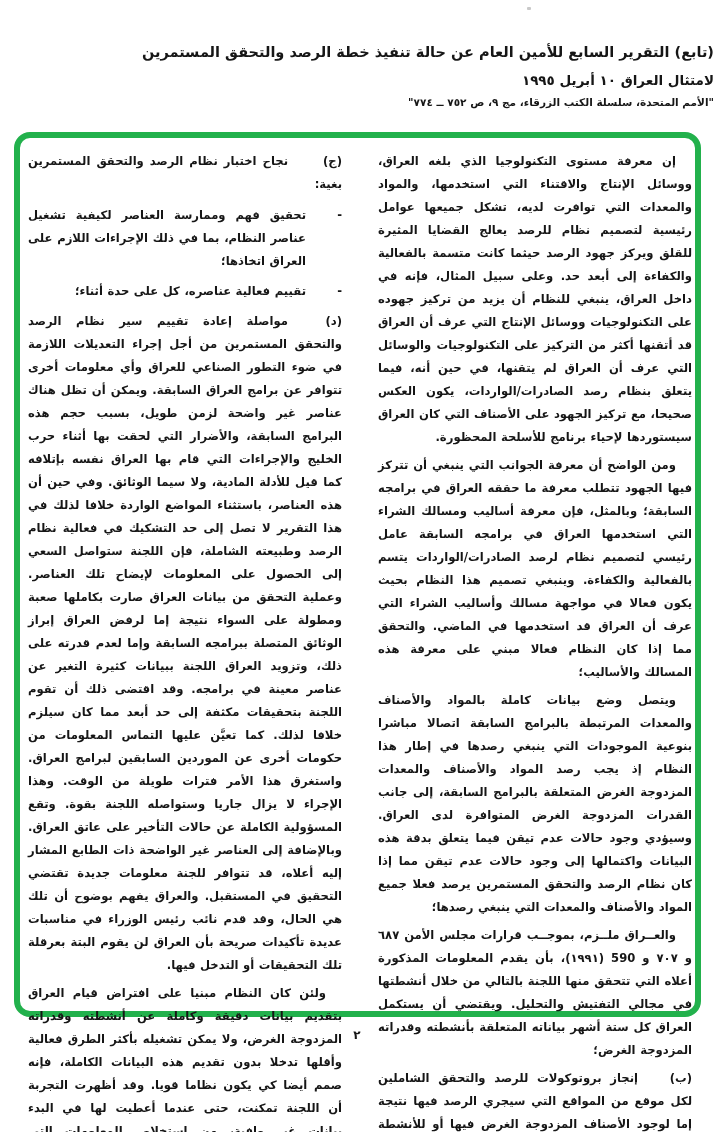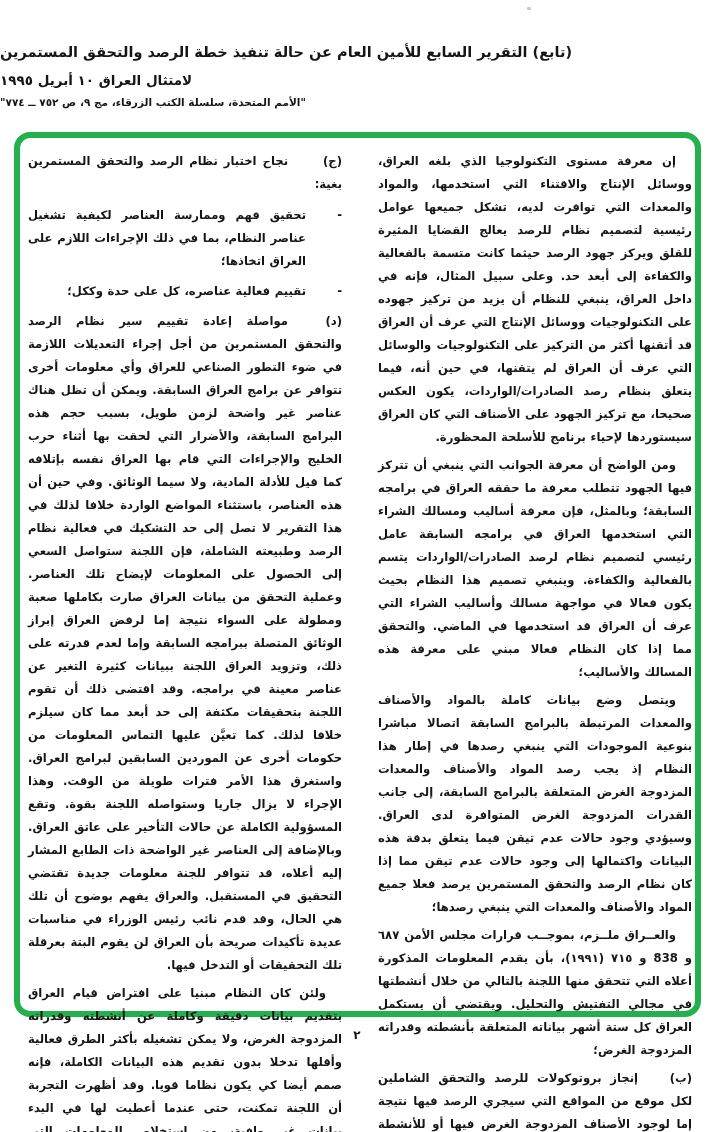--- a/index.html
+++ b/index.html
@@ -12,21 +12,21 @@
     position:relative;
     width:714px;height:1132px;
     background:var(--bg);
     margin:0 auto;
     overflow:hidden;
     font-family:"DejaVu Sans", sans-serif;
     color:var(--text);
   }
   .header{
     position:absolute;top:44px;left:0;width:714px;
-    text-align:left;
+    text-align:right;
   }
   .title1{font-size:14.5px;font-weight:700;}
   .title2{font-size:13.5px;font-weight:700;margin-top:12px;}
   .citation{font-size:10.5px;font-weight:700;margin-top:8px;}
   .frame{
     position:absolute;left:14px;top:132px;
     width:687px;height:885px;
     box-sizing:border-box;
     border:6px solid var(--border-green);
     border-radius:16px;
@@ -79,33 +79,33 @@
     <div class="title2">لامتثال العراق ١٠ أبريل ١٩٩٥</div>
     <div class="citation">"الأمم المتحدة، سلسلة الكتب الزرقاء، مج ٩، ص ٧٥٢ ــ ٧٧٤"</div>
   </div>
 
   <div class="frame"></div>
 
   <div class="col col-right" dir="rtl">
     <p class="para indent">إن معرفة مستوى التكنولوجيا الذي بلغه العراق، ووسائل الإنتاج والاقتناء التي استخدمها، والمواد والمعدات التي توافرت لديه، تشكل جميعها عوامل رئيسية لتصميم نظام للرصد يعالج القضايا المثيرة للقلق ويركز جهود الرصد حيثما كانت متسمة بالفعالية والكفاءة إلى أبعد حد. وعلى سبيل المثال، فإنه في داخل العراق، ينبغي للنظام أن يزيد من تركيز جهوده على التكنولوجيات ووسائل الإنتاج التي عرف أن العراق قد أتقنها أكثر من التركيز على التكنولوجيات والوسائل التي عرف أن العراق لم يتقنها، في حين أنه، فيما يتعلق بنظام رصد الصادرات/الواردات، يكون العكس صحيحا، مع تركيز الجهود على الأصناف التي كان العراق سيستوردها لإحياء برنامج للأسلحة المحظورة.</p>
     <p class="para indent">ومن الواضح أن معرفة الجوانب التي ينبغي أن تتركز فيها الجهود تتطلب معرفة ما حققه العراق في برامجه السابقة؛ وبالمثل، فإن معرفة أساليب ومسالك الشراء التي استخدمها العراق في برامجه السابقة عامل رئيسي لتصميم نظام لرصد الصادرات/الواردات يتسم بالفعالية والكفاءة. وينبغي تصميم هذا النظام بحيث يكون فعالا في مواجهة مسالك وأساليب الشراء التي عرف أن العراق قد استخدمها في الماضي. والتحقق مما إذا كان النظام فعالا مبني على معرفة هذه المسالك والأساليب؛</p>
     <p class="para indent">ويتصل وضع بيانات كاملة بالمواد والأصناف والمعدات المرتبطة بالبرامج السابقة اتصالا مباشرا بنوعية الموجودات التي ينبغي رصدها في إطار هذا النظام إذ يجب رصد المواد والأصناف والمعدات المزدوجة الغرض المتعلقة بالبرامج السابقة، إلى جانب القدرات المزدوجة الغرض المتوافرة لدى العراق. وسيؤدي وجود حالات عدم تيقن فيما يتعلق بدقة هذه البيانات واكتمالها إلى وجود حالات عدم تيقن مما إذا كان نظام الرصد والتحقق المستمرين يرصد فعلا جميع المواد والأصناف والمعدات التي ينبغي رصدها؛</p>
-    <p class="para indent">والعــراق ملــزم، بموجــب قرارات مجلس الأمن ٦٨٧ و 838 و ٧١٥ (١٩٩١)، بأن يقدم المعلومات المذكورة أعلاه التي تتحقق منها اللجنة بالتالي من خلال أنشطتها في مجالي التفتيش والتحليل. ويقتضي أن يستكمل العراق كل ستة أشهر بياناته المتعلقة بأنشطته وقدراته المزدوجة الغرض؛</p>
+    <p class="para indent">والعــراق ملــزم، بموجــب قرارات مجلس الأمن ٦٨٧ و ٧٠٧ و 590 (١٩٩١)، بأن يقدم المعلومات المذكورة أعلاه التي تتحقق منها اللجنة بالتالي من خلال أنشطتها في مجالي التفتيش والتحليل. ويقتضي أن يستكمل العراق كل ستة أشهر بياناته المتعلقة بأنشطته وقدراته المزدوجة الغرض؛</p>
     <p class="para"><span class="inline-marker">(ب)</span><span>إنجاز بروتوكولات للرصد والتحقق الشاملين لكل موقع من المواقع التي سيجري الرصد فيها نتيجة إما لوجود الأصناف المزدوجة الغرض فيها أو للأنشطة المضطلع بها فيها. وهذه البروتوكولات هي نتاج عملية التفتيش المرجعية، أي عمليات التفتيش بقصد تحديد جميع القدرات المزدوجة الغرض التي يلزم رصدها، ووضع بطاقات بيانية لها وجردها، وتركيب أجهزة الاستشعار ووضع البروتوكولات وذلك حسبما يقتضي الأمر. وهي تجمع جميع المعلومات اللازمة للرصد والتحقق المستمرين مستقبلا للموقع المحدد، وتتضمن توصيات بشأن إجراء ذلك الرصد فيه؛</span></p>
   </div>
 
   <div class="col col-left" dir="rtl">
     <p class="para" style="margin-bottom:8px;"><span class="inline-marker">(ج)</span><span>نجاح اختبار نظام الرصد والتحقق المستمرين بغية:</span></p>
     <div class="dash-item">
       <span class="dash">-</span>
       <div class="dash-text">تحقيق فهم وممارسة العناصر لكيفية تشغيل عناصر النظام، بما في ذلك الإجراءات اللازم على العراق اتخاذها؛</div>
     </div>
     <div class="dash-item">
       <span class="dash">-</span>
-      <div class="dash-text">تقييم فعالية عناصره، كل على حدة وككل؛</div>
+      <div class="dash-text">تقييم فعالية عناصره، كل على حدة أثناء؛</div>
     </div>
     <p class="para"><span class="inline-marker">(د)</span><span>مواصلة إعادة تقييم سير نظام الرصد والتحقق المستمرين من أجل إجراء التعديلات اللازمة في ضوء التطور الصناعي للعراق وأي معلومات أخرى تتوافر عن برامج العراق السابقة. ويمكن أن تظل هناك عناصر غير واضحة لزمن طويل، بسبب حجم هذه البرامج السابقة، والأضرار التي لحقت بها أثناء حرب الخليج والإجراءات التي قام بها العراق نفسه بإتلافه كما قيل للأدلة المادية، ولا سيما الوثائق. وفي حين أن هذه العناصر، باستثناء المواضع الواردة خلافا لذلك في هذا التقرير لا تصل إلى حد التشكيك في فعالية نظام الرصد وطبيعته الشاملة، فإن اللجنة ستواصل السعي إلى الحصول على المعلومات لإيضاح تلك العناصر. وعملية التحقق من بيانات العراق صارت بكاملها صعبة ومطولة على السواء نتيجة إما لرفض العراق إبراز الوثائق المتصلة ببرامجه السابقة وإما لعدم قدرته على ذلك، وتزويد العراق اللجنة ببيانات كثيرة التغير عن عناصر معينة في برامجه. وقد اقتضى ذلك أن تقوم اللجنة بتحقيقات مكثفة إلى حد أبعد مما كان سيلزم خلافا لذلك. كما تعيَّن عليها التماس المعلومات من حكومات أخرى عن الموردين السابقين لبرامج العراق. واستغرق هذا الأمر فترات طويلة من الوقت. وهذا الإجراء لا يزال جاريا وستواصله اللجنة بقوة. وتقع المسؤولية الكاملة عن حالات التأخير على عاتق العراق. وبالإضافة إلى العناصر غير الواضحة ذات الطابع المشار إليه أعلاه، قد تتوافر للجنة معلومات جديدة تقتضي التحقيق في المستقبل. والعراق يفهم بوضوح أن تلك هي الحال، وقد قدم نائب رئيس الوزراء في مناسبات عديدة تأكيدات صريحة بأن العراق لن يقوم البتة بعرقلة تلك التحقيقات أو التدخل فيها.</span></p>
     <p class="para indent">ولئن كان النظام مبنيا على افتراض قيام العراق بتقديم بيانات دقيقة وكاملة عن أنشطته وقدراته المزدوجة الغرض، ولا يمكن تشغيله بأكثر الطرق فعالية وأقلها تدخلا بدون تقديم هذه البيانات الكاملة، فإنه صمم أيضا كي يكون نظاما قويا. وقد أظهرت التجربة أن اللجنة تمكنت، حتى عندما أعطيت لها في البدء بيانات غير وافية، من استخلاص المعلومات التي تقتضيها إقامة النظام، وذلك من خلال توزيع مختلف مواردها وممارسة حقوقها فيما يتعلق بالتفتيش. وتقر اللجنة بأنها تلقت تعاون العراق الكامل في وضع نظام الرصد وفي تشغيله حاليا. كما تلقت أيضا تأكيدات من العراق، على أعلى المستويات، بأن هذا التعاون سوف يستمر بينما يتخذ مجلس الأمن قرارات تتعلق بتخفيف الجزاءات والحظر النفطي أو رفعهما. بيد أنه إذا عمد العراق بصــورة</p>
   </div>
 
   <div class="page-number">٢</div>
 
   <div class="artifact"></div>
 
 </div>

